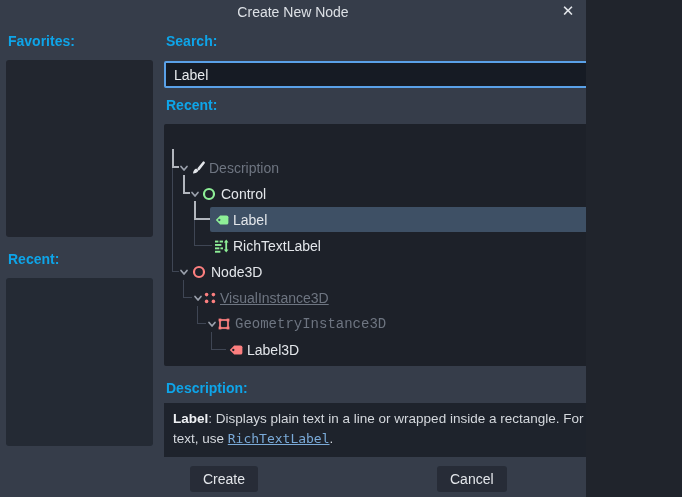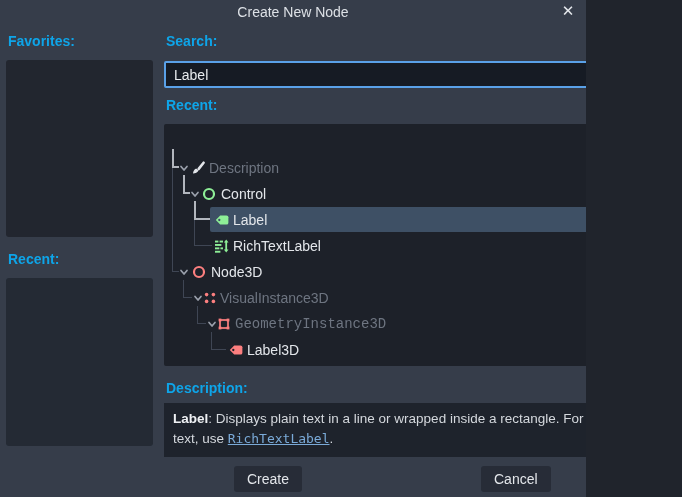--- a/index.html
+++ b/index.html
@@ -73,21 +73,21 @@
   .desc-term { font-weight:700; color:#eef0f3; }
   .desc-link {
     font-family:"DejaVu Sans Mono","Liberation Mono",monospace;
     color:#7aaad8; text-decoration:underline; cursor:pointer; font-size:13px;
   }
 
   .btn {
     position:absolute; top:466px; height:26px; padding:0 13px;
     background:#272c37; border:none; border-radius:3px;
     color:#e3e6ea; font-size:14px; font-family:inherit;
-    line-height:26px; cursor:pointer;margin-left:44px;
+    line-height:26px; cursor:pointer;
   }
   .btn-create { left:190px; }
   .btn-cancel { left:437px; }
 
   svg { display:block; }
 </style>
 </head>
 <body>
 
 <div class="dialog">
@@ -220,21 +220,21 @@
       <span class="ticon" style="left:38px;">
         <svg width="16" height="16" viewBox="0 0 16 16">
           <g fill="#fc7f7f">
             <circle cx="4.6" cy="4.6" r="1.8"></circle>
               <circle cx="11.4" cy="4.6" r="1.8"></circle>
             <circle cx="4.6" cy="11.4" r="1.8"></circle>
               <circle cx="11.4" cy="11.4" r="1.8"></circle>
           </g>
         </svg>
       </span>
-      <span class="tlabel" style="left:56px;">VisualInstance3D</span>
+      <span class="tlabel" style="left:56px;text-decoration:underline;">VisualInstance3D</span>
     </div>
 
     <div class="tree-row abstract" style="top:187px;font-family:Liberation Mono, monospace;">
       <span class="chev" style="left:42px;">
         <svg width="12" height="12" viewBox="0 0 12 12">
             <path d="M3 4.5 L6 8 L9 4.5" fill="none" stroke="#9aa0ab" stroke-width="1.7" stroke-linecap="round" stroke-linejoin="round"></path>
           </svg>
       </span>
       <span class="ticon" style="left:52px;">
         <svg width="16" height="16" viewBox="0 0 16 16">

